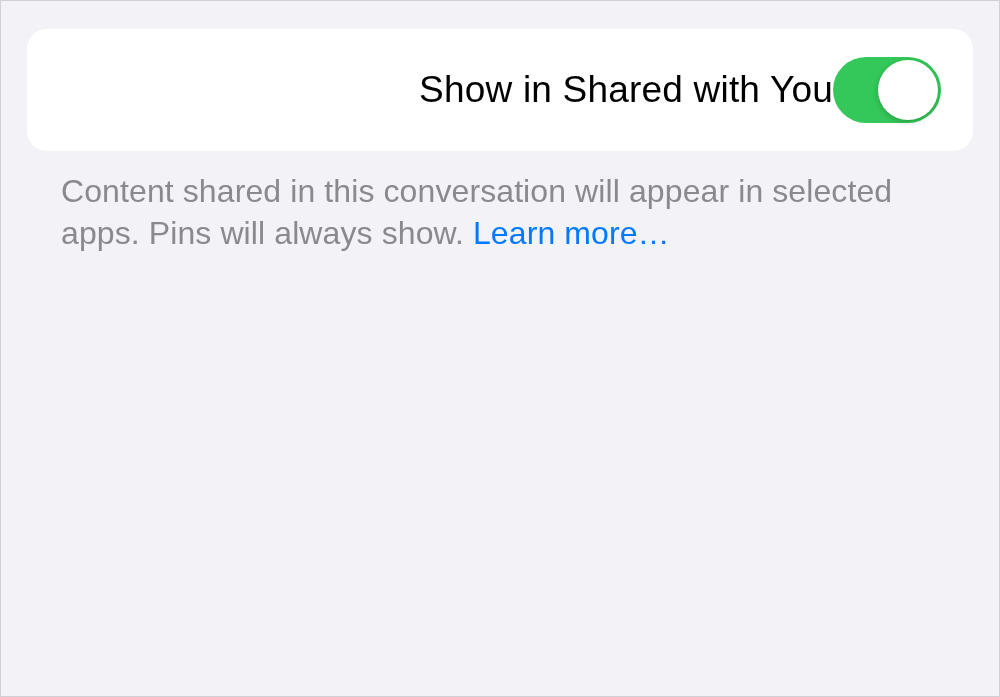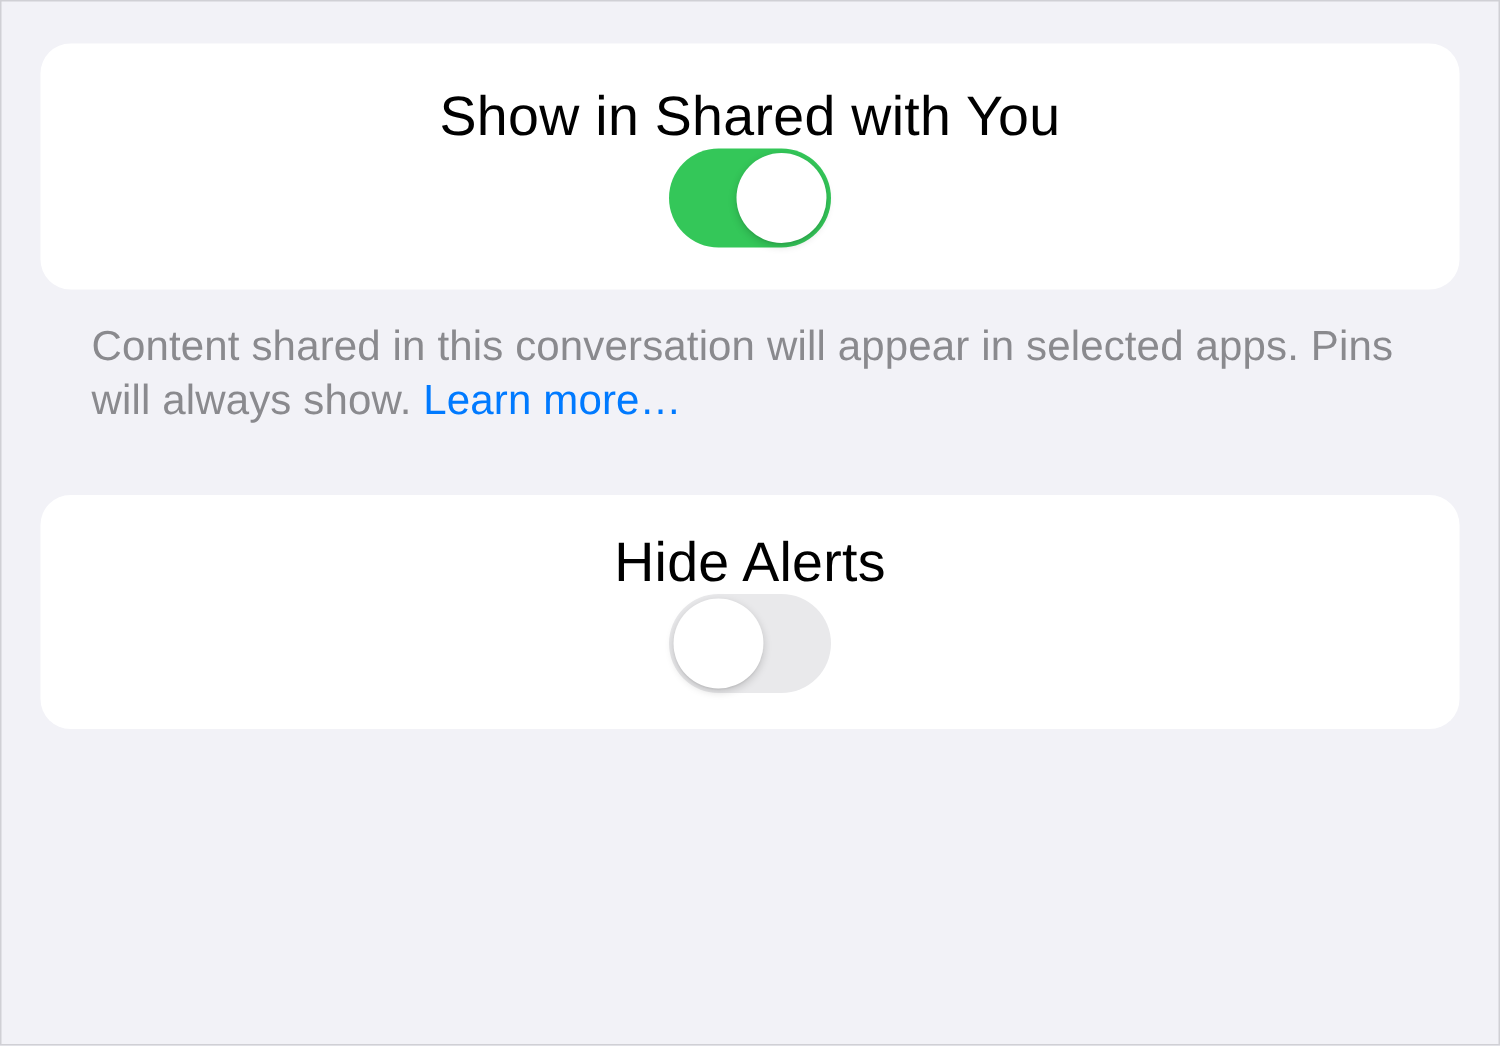--- a/index.html
+++ b/index.html
@@ -23,21 +23,20 @@
       border-radius: 20px;
       overflow: hidden;
     }
     
     .settings-row {
       display: flex;
       align-items: center;
       justify-content: flex-end;
       padding: 28px 32px;
       min-height: 110px;
-      flex-direction: column;
     }
     
     .group-2 .settings-row {
       padding: 24px 32px;
       min-height: 104px;
     }
     
     .settings-row + .settings-row {
       position: relative;
     }
@@ -54,21 +53,21 @@
     
     .row-label {
       font-size: 37px;
       color: #000000;
       letter-spacing: 0.2px;
       font-weight: 400;
     }
     
     .footer-text {
       padding: 20px 34px 44px 34px;
-      font-size: 28px;
+      font-size: 32px;
       line-height: 1.3;
       color: #8a8a8e;
       letter-spacing: 0.1px;
     }
     
     .footer-link {
       color: #007aff;
       cursor: pointer;
     }
     
@@ -120,19 +119,13 @@
       <div class="toggle-knob"></div>
     </div>
   </div>
 </div>
 
 <div class="footer-text">
   <span>Content shared in this conversation will appear in selected apps. Pins will always show. </span><span class="footer-link">Learn more…</span>
 </div>
 
 <div class="settings-group group-2">
-  <div class="settings-row">
-    <span class="row-label">Hide Alerts</span>
-    <div class="toggle off">
-      <div class="toggle-knob"></div>
-    </div>
-  </div>
 </div>
 
 </body></html>

